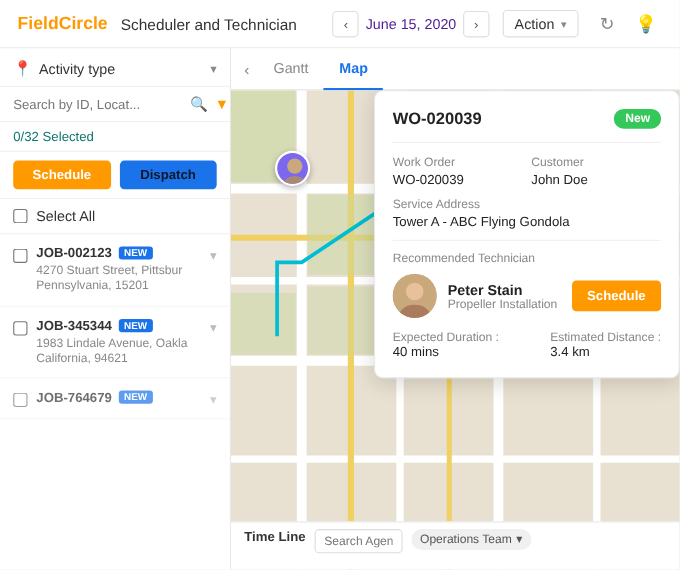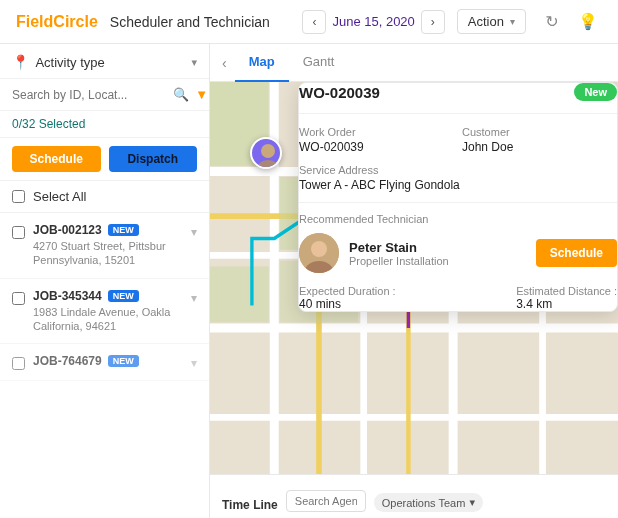--- a/index.html
+++ b/index.html
@@ -276,21 +276,21 @@
     
     .timeline-row {
       position: absolute;
       bottom: 0;
       left: 0;
       right: 0;
       background: #fff;
       border-top: 1px solid #e8e8e8;
       padding: 6px 12px;
       display: flex;
-      align-items: flex-end;
+      align-items: flex-start;
       gap: 8px;
       height: 44px;
     }
     .timeline-label { font-size: 12px; color: #333; font-weight: 600; }
     .search-agent-input {
       border: 1px solid #ddd;
       border-radius: 4px;
       padding: 4px 8px;
       font-size: 11px;
       color: #888;
@@ -304,25 +304,26 @@
       font-size: 11px;
       color: #555;
       display: flex; align-items: center; gap: 4px;
     }
 
     
     .popup-card {
       position: absolute;
       right: 0;
       top: 0;
-      width: 320px;
+      width: 278px;
       background: #fff;
       border-radius: 8px 8px 8px 8px;
       box-shadow: 0 4px 20px rgba(0,0,0,0.15);
       z-index: 10;
+      padding: 16px;
       border: 1px solid #e8e8e8;
     }
     .popup-header {
       display: flex;
       align-items: center;
       justify-content: space-between;
       margin-bottom: 12px;
       padding-bottom: 12px;
       border-bottom: 1px solid #f0f0f0;
     }
@@ -520,22 +521,22 @@
         </div>
         <span class="job-chevron">▾</span>
       </div>
     </div>
   </div>
 
   <div class="right-panel">
 
     <div class="map-tabs">
       <button class="map-tab-arrow">‹</button>
+      <div class="tab-item">Gantt</div>
       <div class="tab-item active">Map</div>
-      <div class="tab-item">Gantt</div>
     </div>
 
     <div class="map-area">
 
       <svg class="map-bg" viewBox="0 0 410 390" preserveAspectRatio="xMidYMid slice">
 
         <rect width="410" height="390" fill="#e8e0d0"></rect>
 
         <line x1="0" y1="80" x2="410" y2="80" stroke="#fff" stroke-width="8"></line>
         <line x1="0" y1="155" x2="410" y2="155" stroke="#fff" stroke-width="6"></line>

